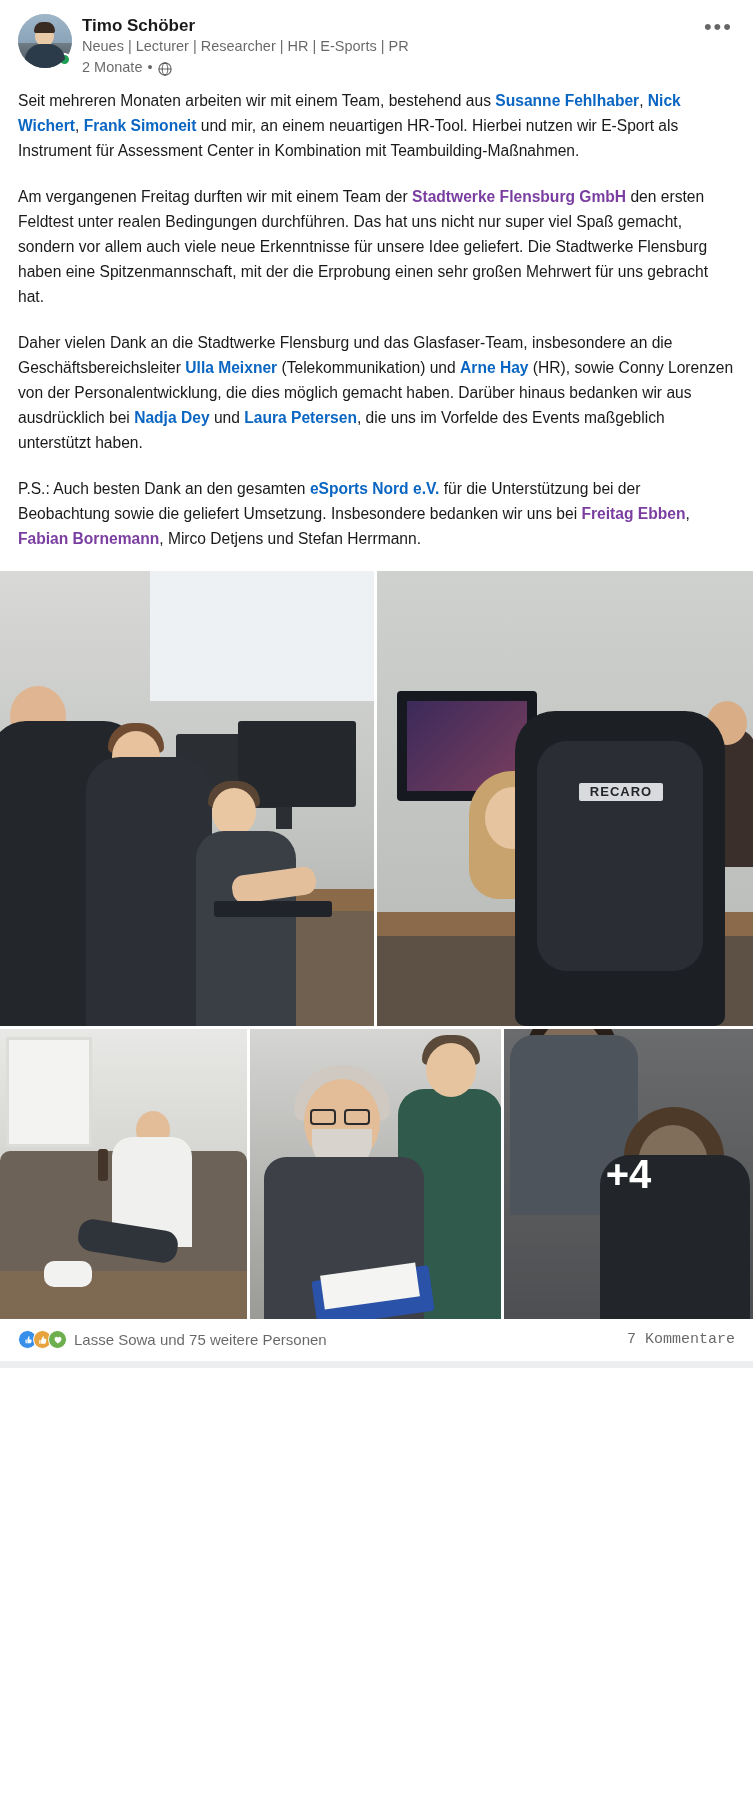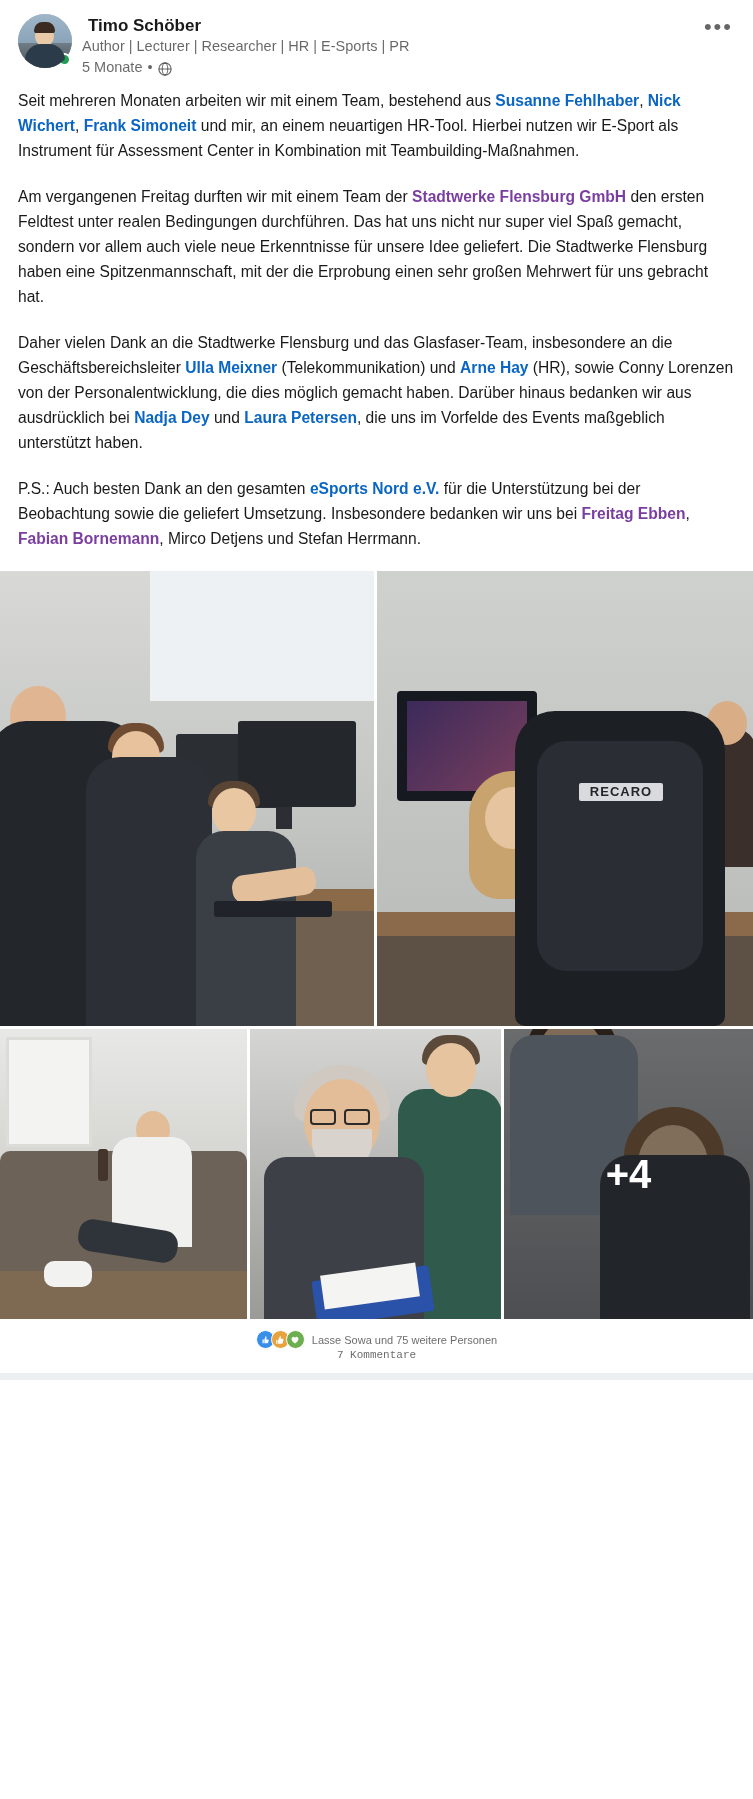--- a/index.html
+++ b/index.html
@@ -82,21 +82,20 @@
     border-radius: 50%;
     background: #1e9e52;
     border: 2px solid #fff;
   }
   .author-block { flex: 1 1 auto; min-width: 0; padding-top: 2px;}
   .author-name {
     font-size: 17px;
     font-weight: bold;
     line-height: 20px;
     color: rgba(0,0,0,0.9);
-    margin-left: 6px;
   }
   .author-headline {
     font-size: 14.5px;
     color: rgba(0,0,0,0.6);
     line-height: 19px;
     margin-top: 1px;
   }
   .post-meta {
     display: flex;
     align-items: center;
@@ -248,23 +247,22 @@
   .p5-h2 { left:134px; top:96px; width:70px; height:78px; background:#e9c9a6; border-radius:50%; }
   .p5-hair2 { left:120px; top:78px; width:100px; height:110px; background:#8d6a49; border-radius:50px 50px 26px 26px; }
 
   
   .social-bar {
     display: flex;
     align-items: center;
     justify-content: space-between;
     padding: 10px 18px 12px 18px;
     border-top: 1px solid #ffffff;
-    font-size: 11px;
+    font-size: 15px;
     color: rgba(0,0,0,0.6);
-    flex-direction: column;
   }
   .reactions { display: flex; align-items: center; }
   .react-icons { display: flex; align-items: center; margin-right: 7px; }
   .react-icon {
     width: 19px; height: 19px; border-radius: 50%;
     border: 1.5px solid #fff;
     margin-left: -4px;
     display: flex; align-items: center; justify-content: center;
     font-size: 10px; color: #fff;
   }
@@ -292,23 +290,23 @@
         <div class="bg-ground"></div>
         <div class="hair"></div>
         <div class="head"></div>
         <div class="body"></div>
       </div>
       <div class="online-dot"></div>
     </div>
 
     <div class="author-block">
       <div class="author-name">Timo Schöber</div>
-      <div class="author-headline">Author | Lecturer | Researcher | HR | E-Sports | PR</div>
+      <div class="author-headline">Neues | Lecturer | Researcher | HR | E-Sports | PR</div>
       <div class="post-meta">
-        <span>5 Monate</span>
+        <span>2 Monate</span>
         <span class="dot-sep">•</span>
         <span class="globe-icon">
           <svg width="14" height="14" viewBox="0 0 16 16" aria-hidden="true">
             <circle cx="8" cy="8" r="7" fill="none" stroke="rgba(0,0,0,0.6)" stroke-width="1.3"></circle>
             <ellipse cx="8" cy="8" rx="3.2" ry="7" fill="none" stroke="rgba(0,0,0,0.6)" stroke-width="1.1"></ellipse>
             <line x1="1" y1="8" x2="15" y2="8" stroke="rgba(0,0,0,0.6)" stroke-width="1.1"></line>
           </svg>
         </span>
       </div>
     </div>

